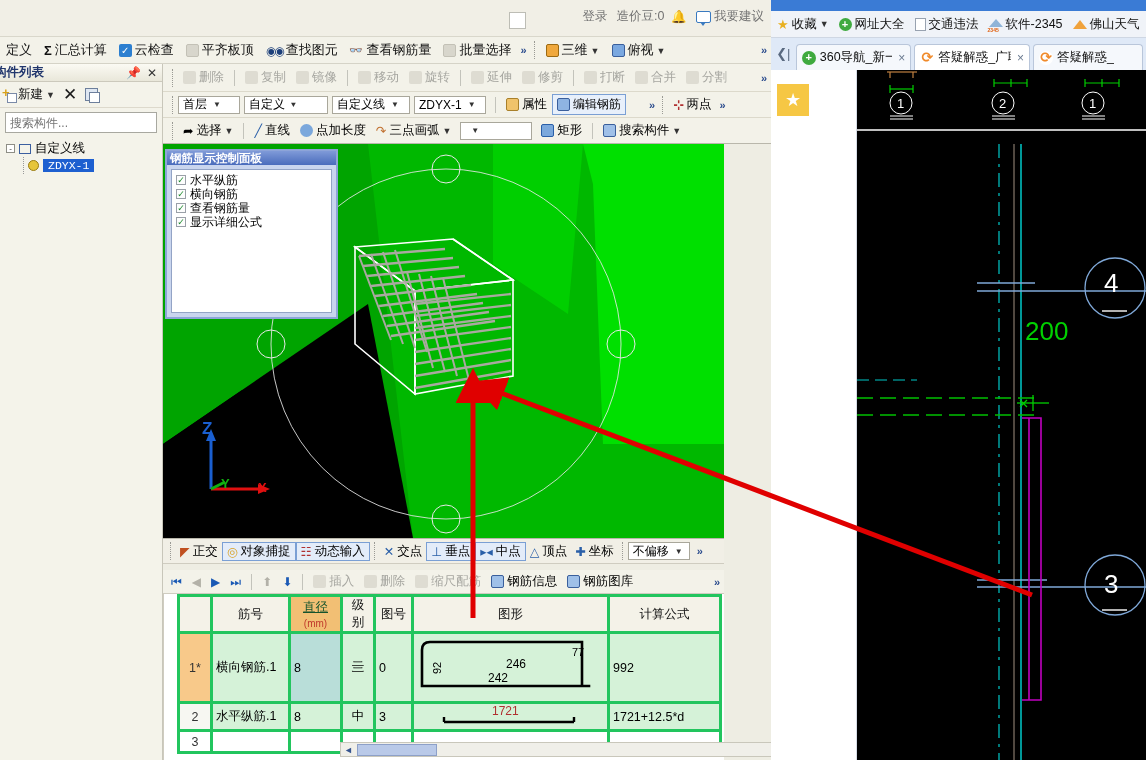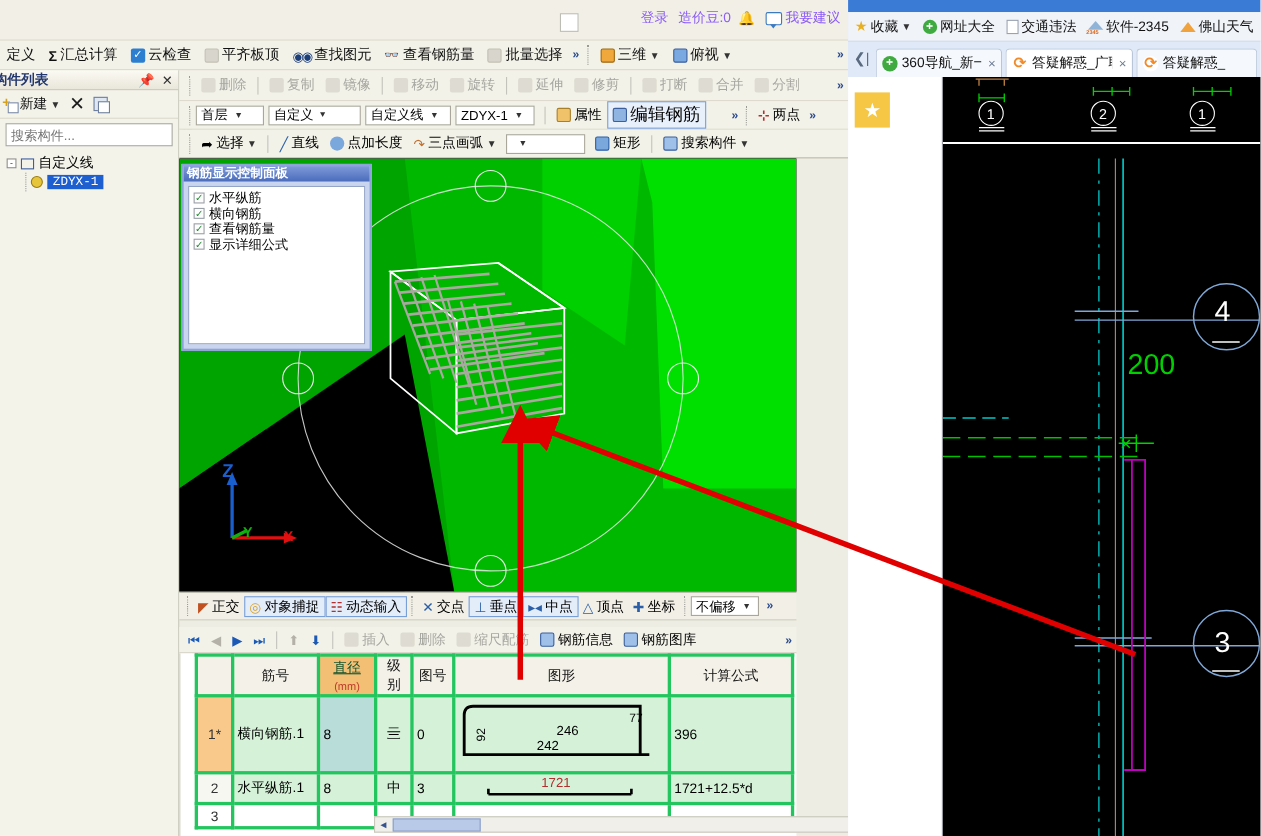--- a/index.html
+++ b/index.html
@@ -15,21 +15,21 @@
   .chev{ font-size:11px; font-weight:bold; color:#2a4b8d; padding:0 3px; cursor:default; }
   .dis{ color:#a6a6a0; }
 
   
   #app{ position:absolute; left:0; top:0; width:771px; height:760px; background:#eeede3; }
 
   
   #app-topstrip{ position:absolute; left:0; top:0; width:771px; height:37px; background:#f1efe6;
                  border-bottom:1px solid #d9d7cb; }
   #login-area{ position:absolute; right:7px; top:8px; }
-  #login-area span{ font-size:12.5px; color:#8b5cf6; }
+  #login-area span{ font-size:12.5px; color:#737373; }
   .bean{ margin-left:9px;text-align:center; }
   .bell{ margin-left:7px; color:#2e6fc0; font-size:13px; }
   .suggest-ic{ display:inline-block; width:15px; height:12px; border:1px solid #3a7ac0; border-radius:2px;
                margin-left:9px; margin-right:3px; position:relative; background:#fff; }
   .suggest-ic:after{ content:""; position:absolute; left:3px; bottom:-4px; width:0;height:0;
                border-left:3px solid transparent;border-right:3px solid transparent;border-top:4px solid #3a7ac0; }
   #white-box{ position:absolute; left:509px; top:12px; width:17px; height:17px; background:#fff; border:1px solid #bdbdb5; }
 
   
   #menubar{ position:absolute; left:0; top:37px; width:771px; height:27px; background:#f3f2e9;
@@ -340,21 +340,21 @@
           <span class="cv">ZDYX-1</span>
           <span class="ca">▼</span>
         </span>
       <span class="sep"></span>
       <span class="tbi">
           <span class="ic ic-sq" style="background:#f0c36b;border:1px solid #a9802a;"></span>
           <span>属性</span>
         </span>
       <span class="btnbox">
           <span class="ic ic-sq" style="background:#8fb4e2;border:1px solid #3a5f9c;"></span>
-          <span style="font-size:16px;">编辑钢筋</span>
+          <span style="font-size:12px;">编辑钢筋</span>
         </span>
       <span class="chev" style="margin-left:20px;">»</span>
       <span class="dotsep"></span>
       <span class="tbi">
           <span class="ic" style="color:#b03030;font-weight:bold;">⊹</span>
           <span>两点</span>
         </span>
       <span class="chev">»</span>
     </div>
 
@@ -613,21 +613,21 @@
             <td class="c-th">0</td>
             <td class="c-tx" style="padding:0;">
               <svg width="190" height="64" viewBox="0 0 190 64">
                 <path d="M8,52 L8,16 Q8,8 16,8 L168,8 L168,50 M8,52 L175,52" fill="none" stroke="#000" stroke-width="2.6" stroke-linecap="square"></path>
                 <text x="27" y="40" font-size="11" font-family="Liberation Sans" transform="rotate(-90 27 40)">92</text>
                 <text x="158" y="22" font-size="11" font-family="Liberation Sans">77</text>
                 <text x="92" y="34" font-size="12" font-family="Liberation Sans">246</text>
                 <text x="74" y="48" font-size="12" font-family="Liberation Sans">242</text>
               </svg>
             </td>
-            <td class="c-gs">396</td>
+            <td class="c-gs">992</td>
           </tr>
           <tr class="r2">
             <td class="idx">2</td>
             <td class="c-jh">水平纵筋.1</td>
             <td class="c-dia dia">8</td>
             <td class="c-jb">中</td>
             <td class="c-th">3</td>
             <td class="c-tx" style="padding:0;">
               <svg width="190" height="22" viewBox="0 0 190 22">
                 <text x="78" y="11" font-size="12" fill="#b03030" font-family="Liberation Sans">1721</text>

